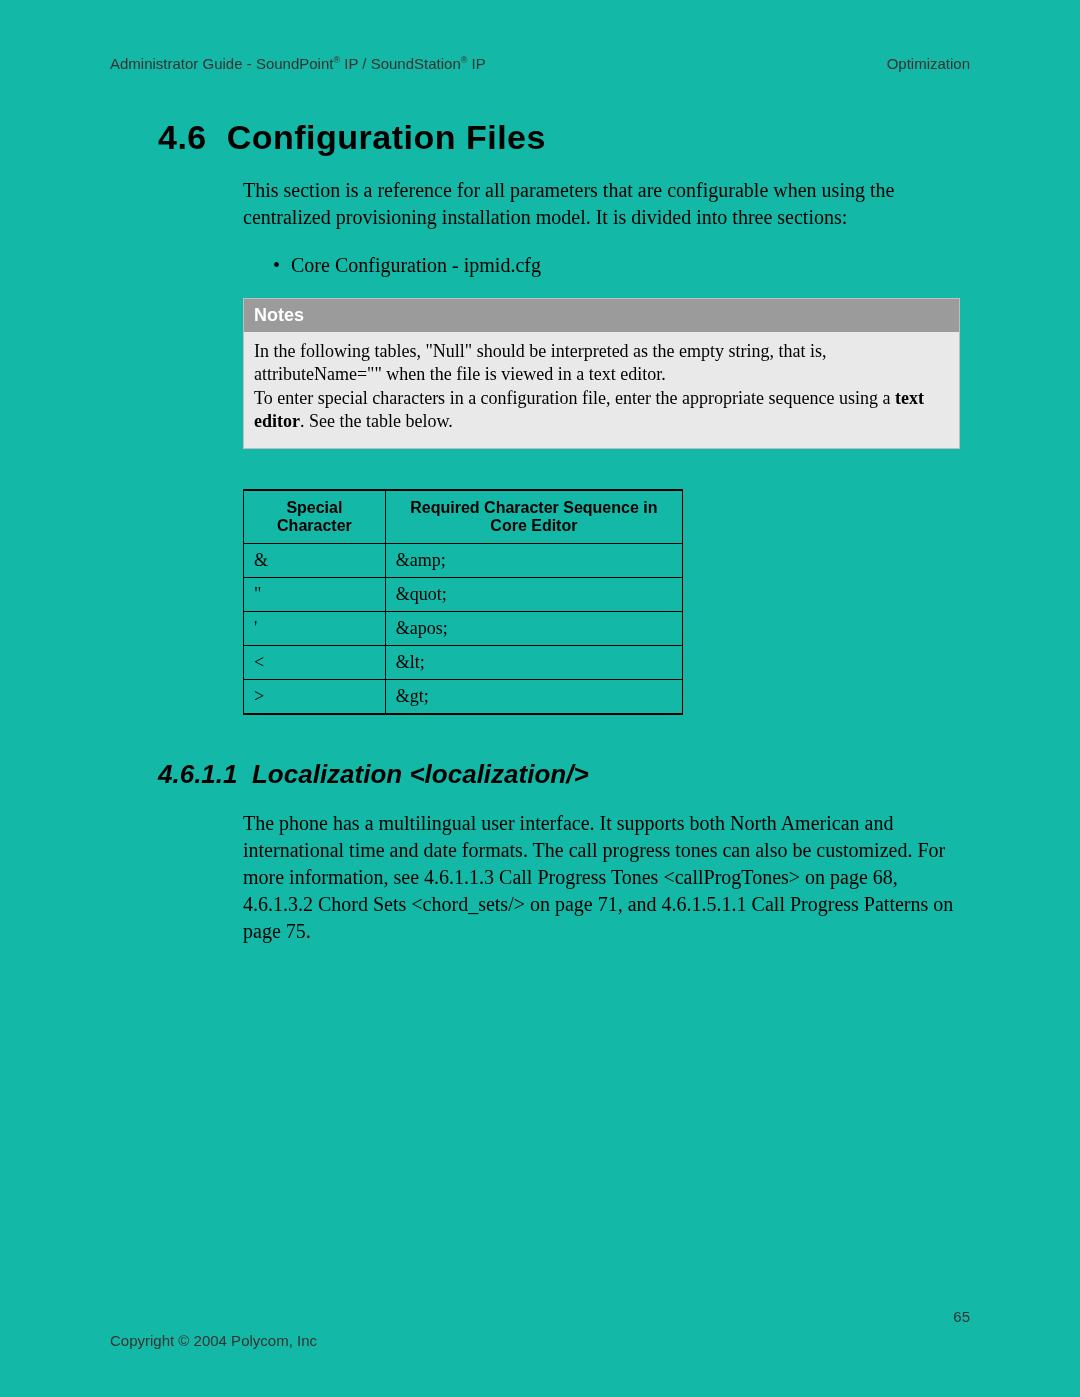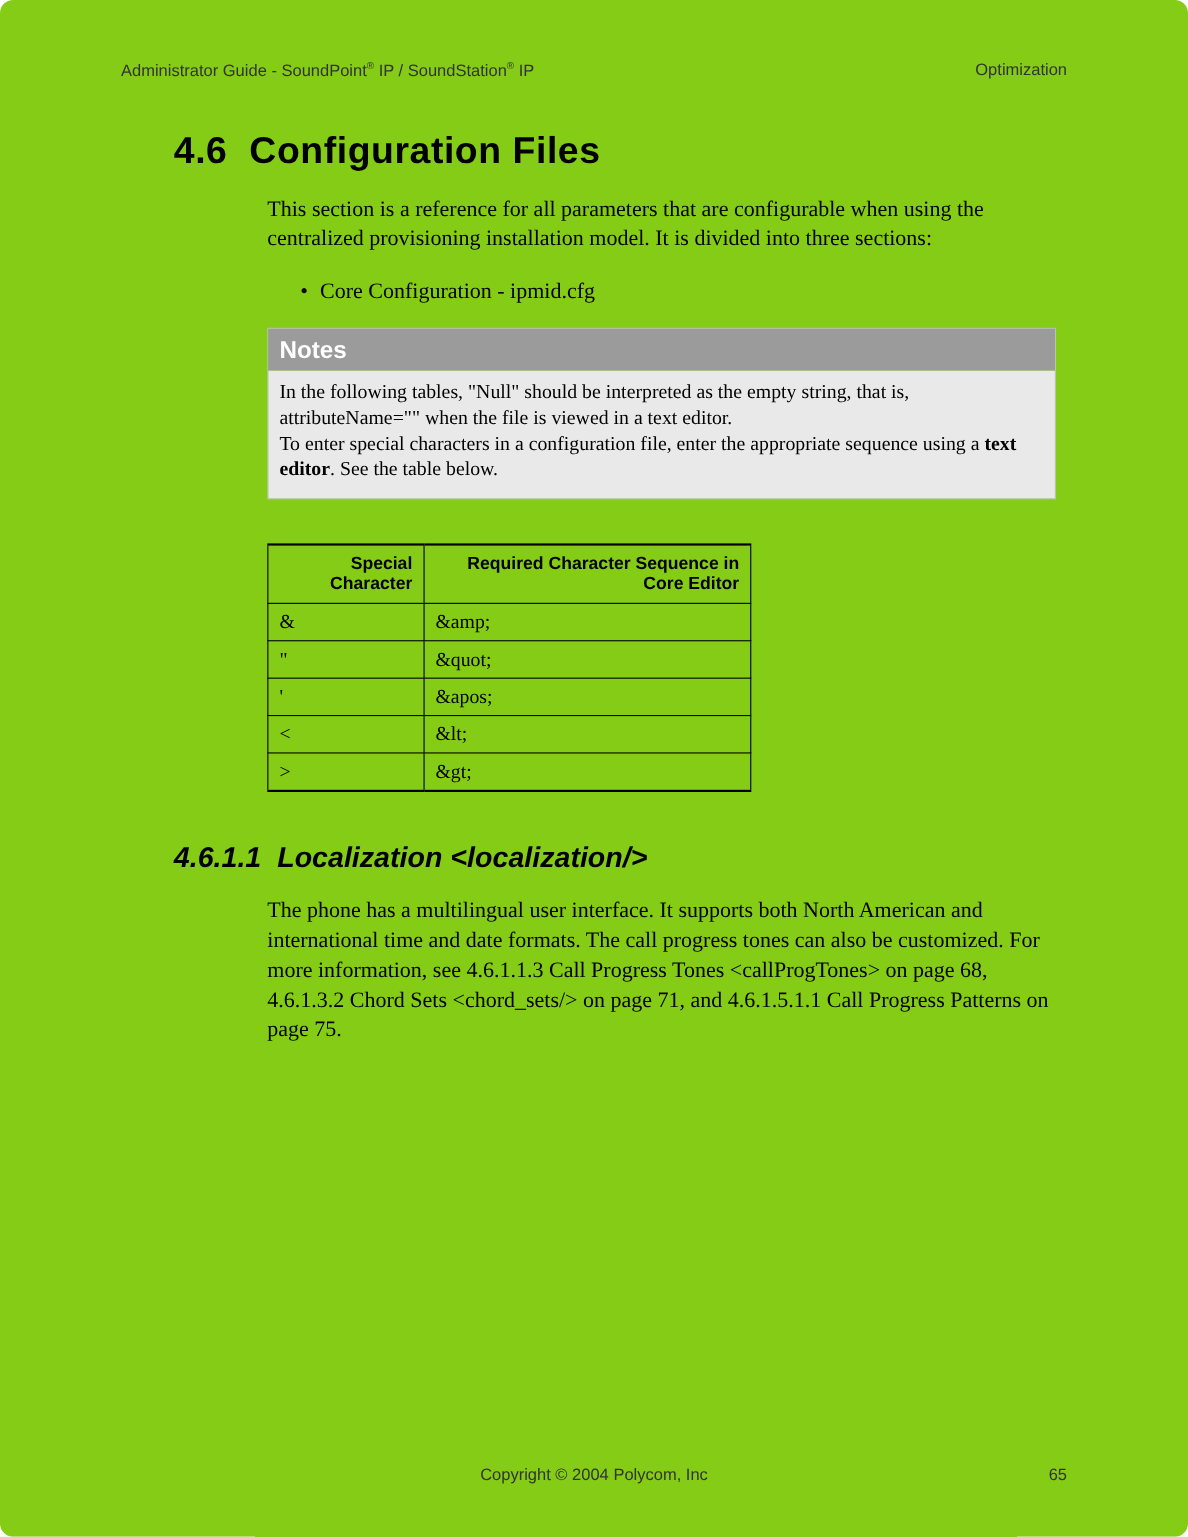--- a/index.html
+++ b/index.html
@@ -4,25 +4,24 @@
 <style>
   html, body {
     margin: 0;
     padding: 0;
     background: #fff;
   }
   .page {
     width: 1080px;
     height: 1397px;
     position: relative;
-    background: #84cc16;
+    background: #14b8a6;
     font-family: "Times New Roman", Times, serif;
     color: #000;
     box-sizing: border-box;
-    border-radius: 12px;
   }
   .header {
     position: absolute;
     top: 55px;
     left: 110px;
     right: 110px;
     display: flex;
     justify-content: space-between;
     font-family: Arial, Helvetica, sans-serif;
     font-size: 15px;
@@ -66,40 +65,40 @@
   .notes-box {
     margin-left: 85px;
     margin-right: 10px;
     border: 1px solid #bfbfbf;
   }
   .notes-header {
     background: #9b9b9b;
     color: #fff;
     font-family: Arial, Helvetica, sans-serif;
     font-weight: 700;
-    font-size: 22px;
+    font-size: 18px;
     padding: 6px 10px;
   }
   .notes-body {
     background: #e9e9e9;
     font-size: 18px;
     line-height: 1.3;
     padding: 8px 10px 14px 10px;
   }
   .notes-body .bold { font-weight: 700; }
   table.char-table {
     margin: 40px 0 0 85px;
     border-collapse: collapse;
     width: 440px;
   }
   table.char-table th {
     font-family: Arial, Helvetica, sans-serif;
     font-size: 16px;
     font-weight: 700;
-    text-align: right;
+    text-align: center;
     padding: 8px 10px;
     border-top: 2px solid #000;
     border-bottom: 1px solid #000;
     border-left: 1px solid #000;
     border-right: 1px solid #000;
   }
   table.char-table td {
     font-size: 18px;
     padding: 6px 10px;
     border: 1px solid #000;
@@ -123,21 +122,22 @@
   .footer {
     position: absolute;
     bottom: 48px;
     left: 110px;
     right: 110px;
     font-family: Arial, Helvetica, sans-serif;
     font-size: 15px;
     color: #333;
   }
   .footer-center {
-    text-align: center;
+    text-align: left;
+    margin-top: 24px;
   }
   .footer-right {
     position: absolute;
     right: 0;
     top: 0;
   }
 </style>
 </head>
 <body>
 

